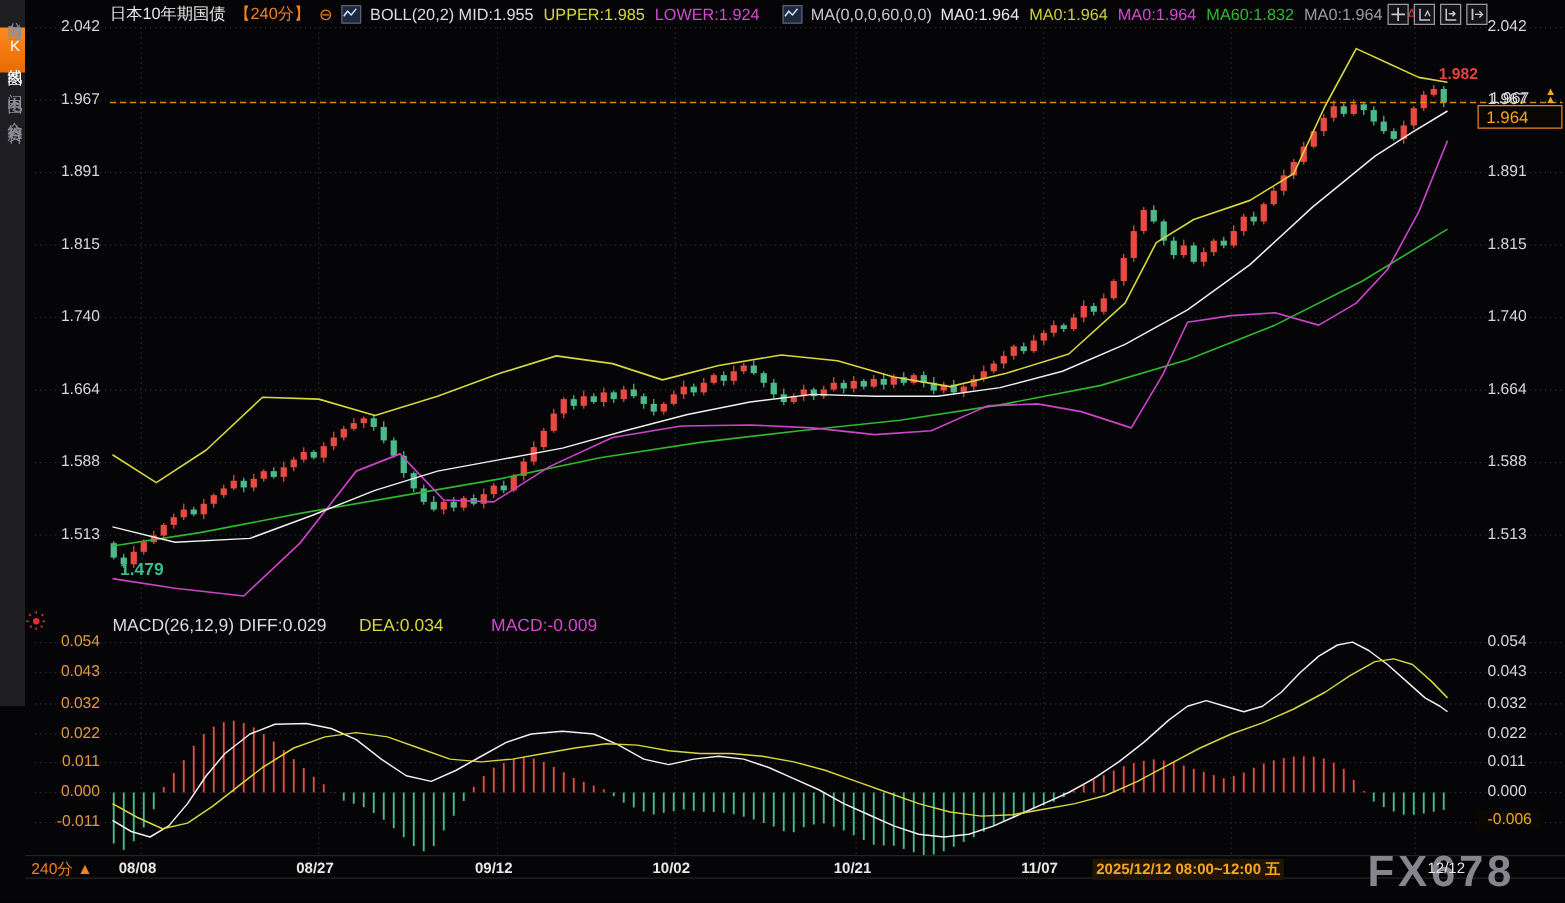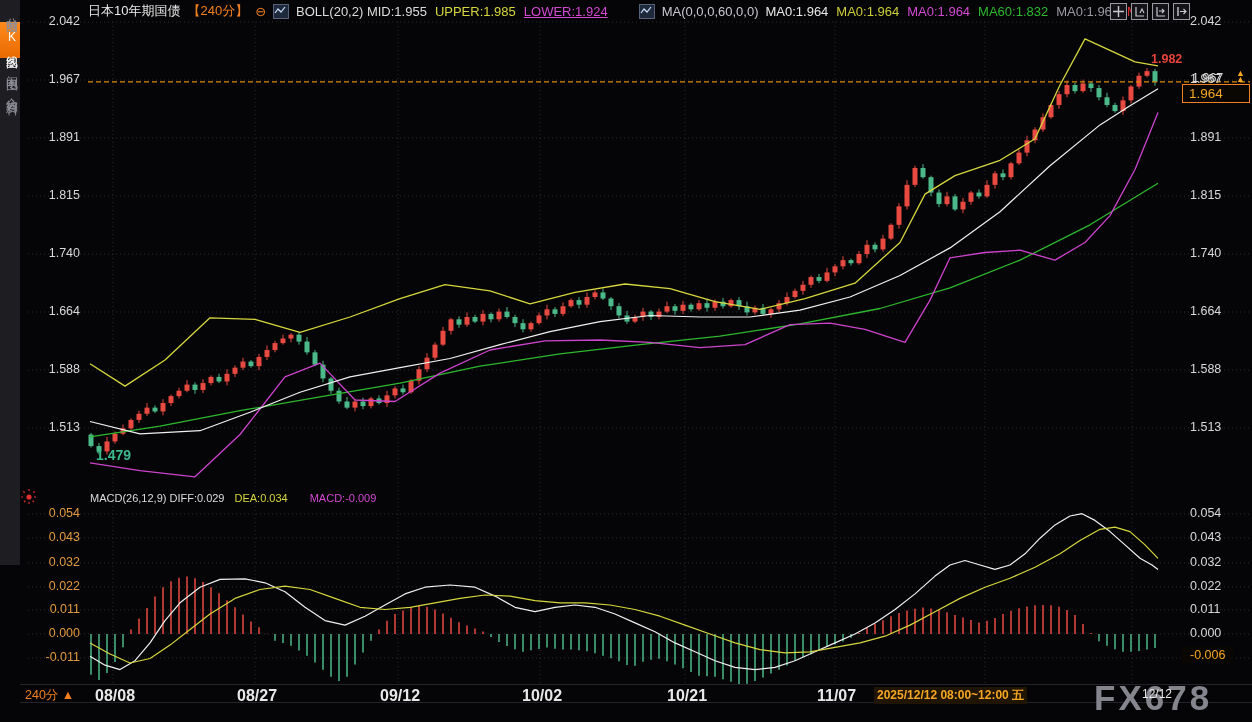--- a/index.html
+++ b/index.html
@@ -22,36 +22,36 @@
   #tr-icons{position:absolute;right:62px;top:3px;display:flex;gap:4px;z-index:8;}
   .sq{width:15px;height:15px;border:1px solid #9a9aa2;background:#141418;display:flex;
       align-items:center;justify-content:center;cursor:pointer;}
   
   #chart{position:absolute;left:0;top:0;z-index:1;}
   
   .ylab{position:absolute;font-size:12.5px;color:#d8d8d8;z-index:4;}
   .ylab.l{left:34px;width:46px;text-align:right;}
   .ylab.r{left:1190px;text-align:left;}
   .ylab.amber{color:#e09a40;}
-  .xlab{position:absolute;top:687px;font-size:16px;font-weight:bold;color:#e8e8e8;z-index:6;}
+  .xlab{position:absolute;top:687px;font-size:12px;font-weight:bold;color:#e8e8e8;z-index:6;}
   
   .tag{position:absolute;z-index:7;font-size:12.5px;}
   #tag-high{color:#e8433c;font-weight:bold;}
   #tag-low{color:#3db98c;font-weight:bold;font-size:14px;}
   #tag-axisprice{color:#dcdcdc;}
   #tag-price{border:1px solid #f08020;background:#0a0703;color:#f5a623;font-size:13.5px;
              padding:1px 8px 1px 6px;min-width:52px;}
   #tag-macd{background:#0a0703;color:#f5a623;padding:1px 8px;}
   #arr{color:#f5a623;font-size:9px;line-height:6px;text-align:center;}
   #session{position:absolute;top:687px;font-size:12px;font-weight:bold;color:#f5a623;
            background:#201503;padding:0 3px;z-index:6;}
   #lastdate{position:absolute;top:687px;font-size:12px;font-weight:normal;color:#e8e8e8;z-index:6;}
   #period-tag{position:absolute;left:25px;top:687px;color:#f08020;font-size:12.5px;font-weight:normal;z-index:6;text-align:center;}
   
-  #macdhdr{position:absolute;left:90px;top:492px;display:flex;gap:2px;font-size:11px;z-index:5;white-space:nowrap;}
+  #macdhdr{position:absolute;left:90px;top:492px;display:flex;gap:18px;font-size:14px;z-index:5;white-space:nowrap;}
   #alarm{position:absolute;left:20px;top:488px;z-index:5;}
   
   #btoolbar{position:absolute;left:17px;top:703px;height:19px;display:flex;align-items:stretch;z-index:6;}
   .bt{font-size:12px;color:#d8d8d8;padding:2px 11px 0 11px;border-right:1px solid #3a3a42;
       background:#17171b;cursor:pointer;white-space:nowrap;}
   .bt.primary{background:#f07818;color:#fff;border-right-color:#f07818;}
   .bt.vip{color:#f08020;}
   .bt.settings{background:#2e2e35;color:#c8c8cf;}
   #wm{position:absolute;left:1094px;top:678px;font-size:35px;font-weight:bold;color:#85858e;
       letter-spacing:3px;z-index:5;}
@@ -506,21 +506,21 @@
 
   <div id="hdr">
     <span class="t">日本10年期国债</span>
     <span class="per">【240分】</span>
     <span class="circ">⊖</span>
     <span class="mini-ind">
         <svg width="12" height="11">
           <polyline points="1,8 4,4 7,7 11,2" stroke="#cfe0ff" stroke-width="1.2" fill="none"></polyline>
         </svg>
       </span>
-    <span id="boll-items"><span style="color: rgb(220, 220, 220); margin-right: 8px;">BOLL(20,2) MID:1.955</span><span style="color: rgb(214, 214, 62); margin-right: 8px;">UPPER:1.985</span><span style="color: rgb(210, 74, 210); margin-right: 24px; text-decoration: underline;">LOWER:1.924</span></span>
+    <span id="boll-items"><span style="color: rgb(220, 220, 220); margin-right: 8px;">BOLL(20,2) MID:1.955</span><span style="color: rgb(214, 214, 62); margin-right: 8px;">UPPER:1.985</span><span style="color: rgb(210, 74, 210); margin-right: 11px;">LOWER:1.924</span></span>
     <span class="mini-ind">
         <svg width="12" height="11">
           <polyline points="1,8 4,4 7,7 11,2" stroke="#cfe0ff" stroke-width="1.2" fill="none"></polyline>
         </svg>
       </span>
     <span style="color:#c8c8cf">MA(0,0,0,60,0,0)</span>
     <span id="ma-items"><span style="color: rgb(232, 232, 232); margin-right: 8px;">MA0:1.964</span><span style="color: rgb(205, 205, 58); margin-right: 8px;">MA0:1.964</span><span style="color: rgb(210, 74, 210); margin-right: 8px;">MA0:1.964</span><span style="color: rgb(46, 184, 46); margin-right: 8px;">MA60:1.832</span><span style="color: rgb(154, 154, 162); margin-right: 8px;">MA0:1.964</span><span style="color: rgb(224, 48, 48); margin-right: 8px;">MA</span></span>
   </div>
 
   <div id="tr-icons">

